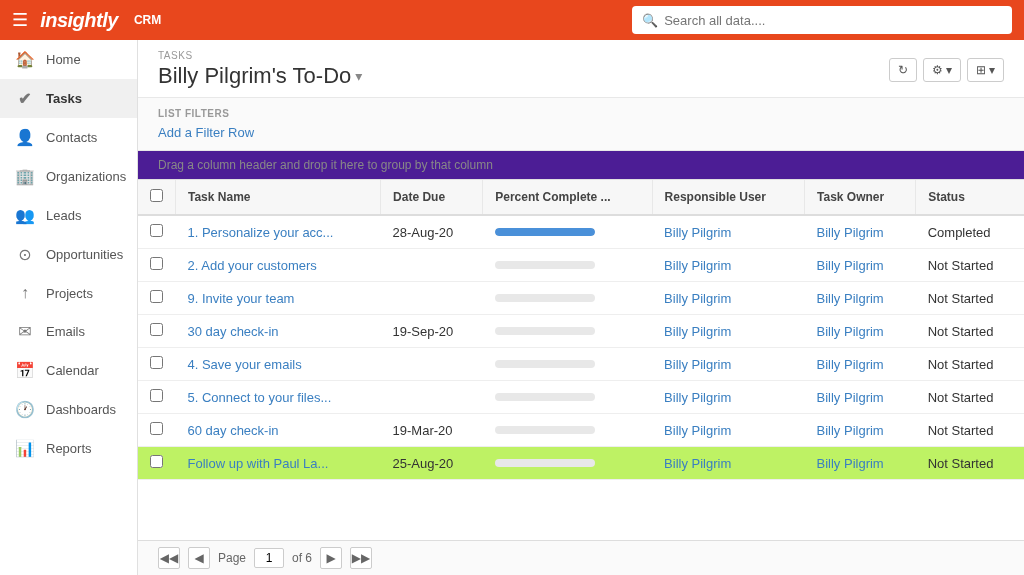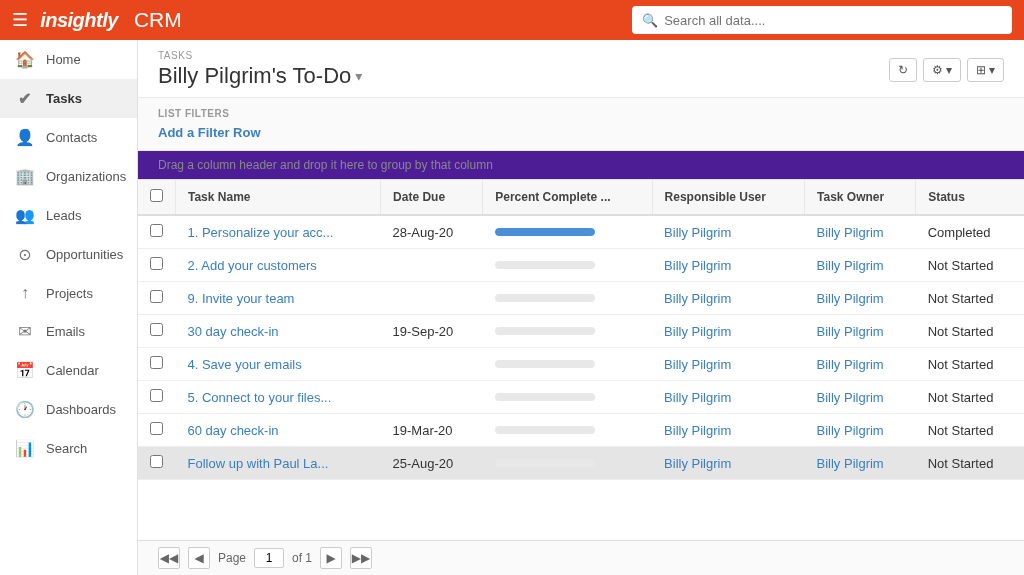--- a/index.html
+++ b/index.html
@@ -2,21 +2,21 @@
 <html><head>
   <meta charset="utf-8">
   <style>
     * { box-sizing: border-box; margin: 0; padding: 0; }
     body { font-family: -apple-system, BlinkMacSystemFont, 'Segoe UI', Arial, sans-serif; font-size: 13px; background: #f5f5f5; display: flex; flex-direction: column; height: 575px; overflow: hidden; }
 
     
     .topbar { background: #e8471d; height: 40px; display: flex; align-items: center; padding: 0 12px; gap: 12px; flex-shrink: 0; }
     .topbar-hamburger { color: white; font-size: 18px; cursor: pointer; }
     .topbar-logo { color: white; font-weight: bold; font-size: 20px; font-style: italic; letter-spacing: -0.5px; }
-    .topbar-crm { color: white; font-size: 21px; font-weight: 400; margin-left: 4px; }
+    .topbar-crm { color: white; font-size: 12px; font-weight: 700; margin-left: 4px; }
     .topbar-search { flex: 1; max-width: 380px; margin-left: auto; background: white; border-radius: 4px; display: flex; align-items: center; padding: 0 10px; height: 28px; gap: 6px; }
     .topbar-search input { border: none; outline: none; font-size: 13px; color: #999; width: 100%; }
     .search-icon-svg { color: #aaa; flex-shrink: 0; }
 
     
     .main-layout { display: flex; flex: 1; overflow: hidden; }
 
     
     .sidebar { width: 138px; background: #fff; border-right: 1px solid #e0e0e0; display: flex; flex-direction: column; flex-shrink: 0; overflow-y: auto; }
     .sidebar-item { display: flex; align-items: center; gap: 10px; padding: 10px 14px; cursor: pointer; color: #555; text-decoration: none; border-bottom: none; }
@@ -24,21 +24,21 @@
     .sidebar-item-icon { width: 22px; text-align: center; font-size: 16px; color: #777; flex-shrink: 0; }
     .sidebar-item-label { font-size: 13px; }
 
     
     .content { flex: 1; background: #fff; display: flex; flex-direction: column; overflow: hidden; }
     .action-btn { background: white; border: 1px solid #ccc; border-radius: 3px; padding: 4px 8px; cursor: pointer; font-size: 12px; color: #555; display: flex; align-items: center; gap: 3px; }
 
     
     .filters-section { padding: 10px 20px; border-bottom: 1px solid #e8e8e8; background: #fafafa; }
     .filters-label { font-size: 10px; color: #999; text-transform: uppercase; letter-spacing: 0.5px; margin-bottom: 6px; font-weight: 600; }
-    .add-filter-btn { color: #3a7fc1; font-size: 13px; cursor: pointer; font-weight: 700; }
+    .add-filter-btn { color: #3a7fc1; font-size: 13px; cursor: pointer; font-weight: 400; }
 
     
     .drag-hint { padding: 7px 20px; background: #4c1d95; border-bottom: 1px solid #e0e0e0; font-size: 12px; color: #888; }
 
     
     .table-area { flex: 1; overflow-y: auto; }
     table { width: 100%; border-collapse: collapse; }
     thead tr { background: #f7f7f7; }
     th { padding: 9px 12px; text-align: left; font-size: 12px; font-weight: 600; color: #444; border-bottom: 2px solid #ddd; border-right: 1px solid #e8e8e8; white-space: nowrap; cursor: pointer; user-select: none; }
     th:last-child { border-right: none; }
@@ -116,21 +116,21 @@
     <div class="sidebar-item">
       <span class="sidebar-item-icon">📅</span>
       <span class="sidebar-item-label">Calendar</span>
     </div>
     <div class="sidebar-item">
       <span class="sidebar-item-icon">🕐</span>
       <span class="sidebar-item-label">Dashboards</span>
     </div>
     <div class="sidebar-item">
       <span class="sidebar-item-icon">📊</span>
-      <span class="sidebar-item-label">Search</span>
+      <span class="sidebar-item-label">Reports</span>
     </div>
   </nav>
 
   <div class="content">
 
     <div class="content-top-row">
       <div class="title-area">
         <div class="title-label">TASKS</div>
         <div class="title-text">
           <span>Billy Pilgrim's To-Do</span>
@@ -257,21 +257,21 @@
               <td>19-Mar-20</td>
               <td>
                 <div class="progress-bar-container">
                   <div class="progress-bar-fill" style="width: 0%; background: rgb(224, 224, 224);"></div>
                 </div>
               </td>
               <td><a href="#" class="user-link">Billy Pilgrim</a></td>
               <td><a href="#" class="user-link">Billy Pilgrim</a></td>
               <td>Not Started</td>
             </tr>
-            <tr style="background: #e5e5e5;">
+            <tr style="background: #bef264;">
               <td><input type="checkbox" style=""></td>
               <td><a href="#" class="task-link">Follow up with Paul La...</a></td>
               <td>25-Aug-20</td>
               <td>
                 <div class="progress-bar-container">
                   <div class="progress-bar-fill" style="width: 0%; background: rgb(224, 224, 224);"></div>
                 </div>
               </td>
               <td><a href="#" class="user-link">Billy Pilgrim</a></td>
               <td><a href="#" class="user-link">Billy Pilgrim</a></td>
@@ -279,19 +279,19 @@
             </tr>
           </tbody>
       </table>
     </div>
 
     <div class="table-footer">
       <button class="page-nav-btn">◀◀</button>
       <button class="page-nav-btn">◀</button>
       <span>Page</span>
       <input class="page-input" type="text" value="1" style="">
-      <span>of 1</span>
+      <span>of 6</span>
       <button class="page-nav-btn">▶</button>
       <button class="page-nav-btn">▶▶</button>
     </div>
 
   </div>
 </div>
 
 </body></html>

